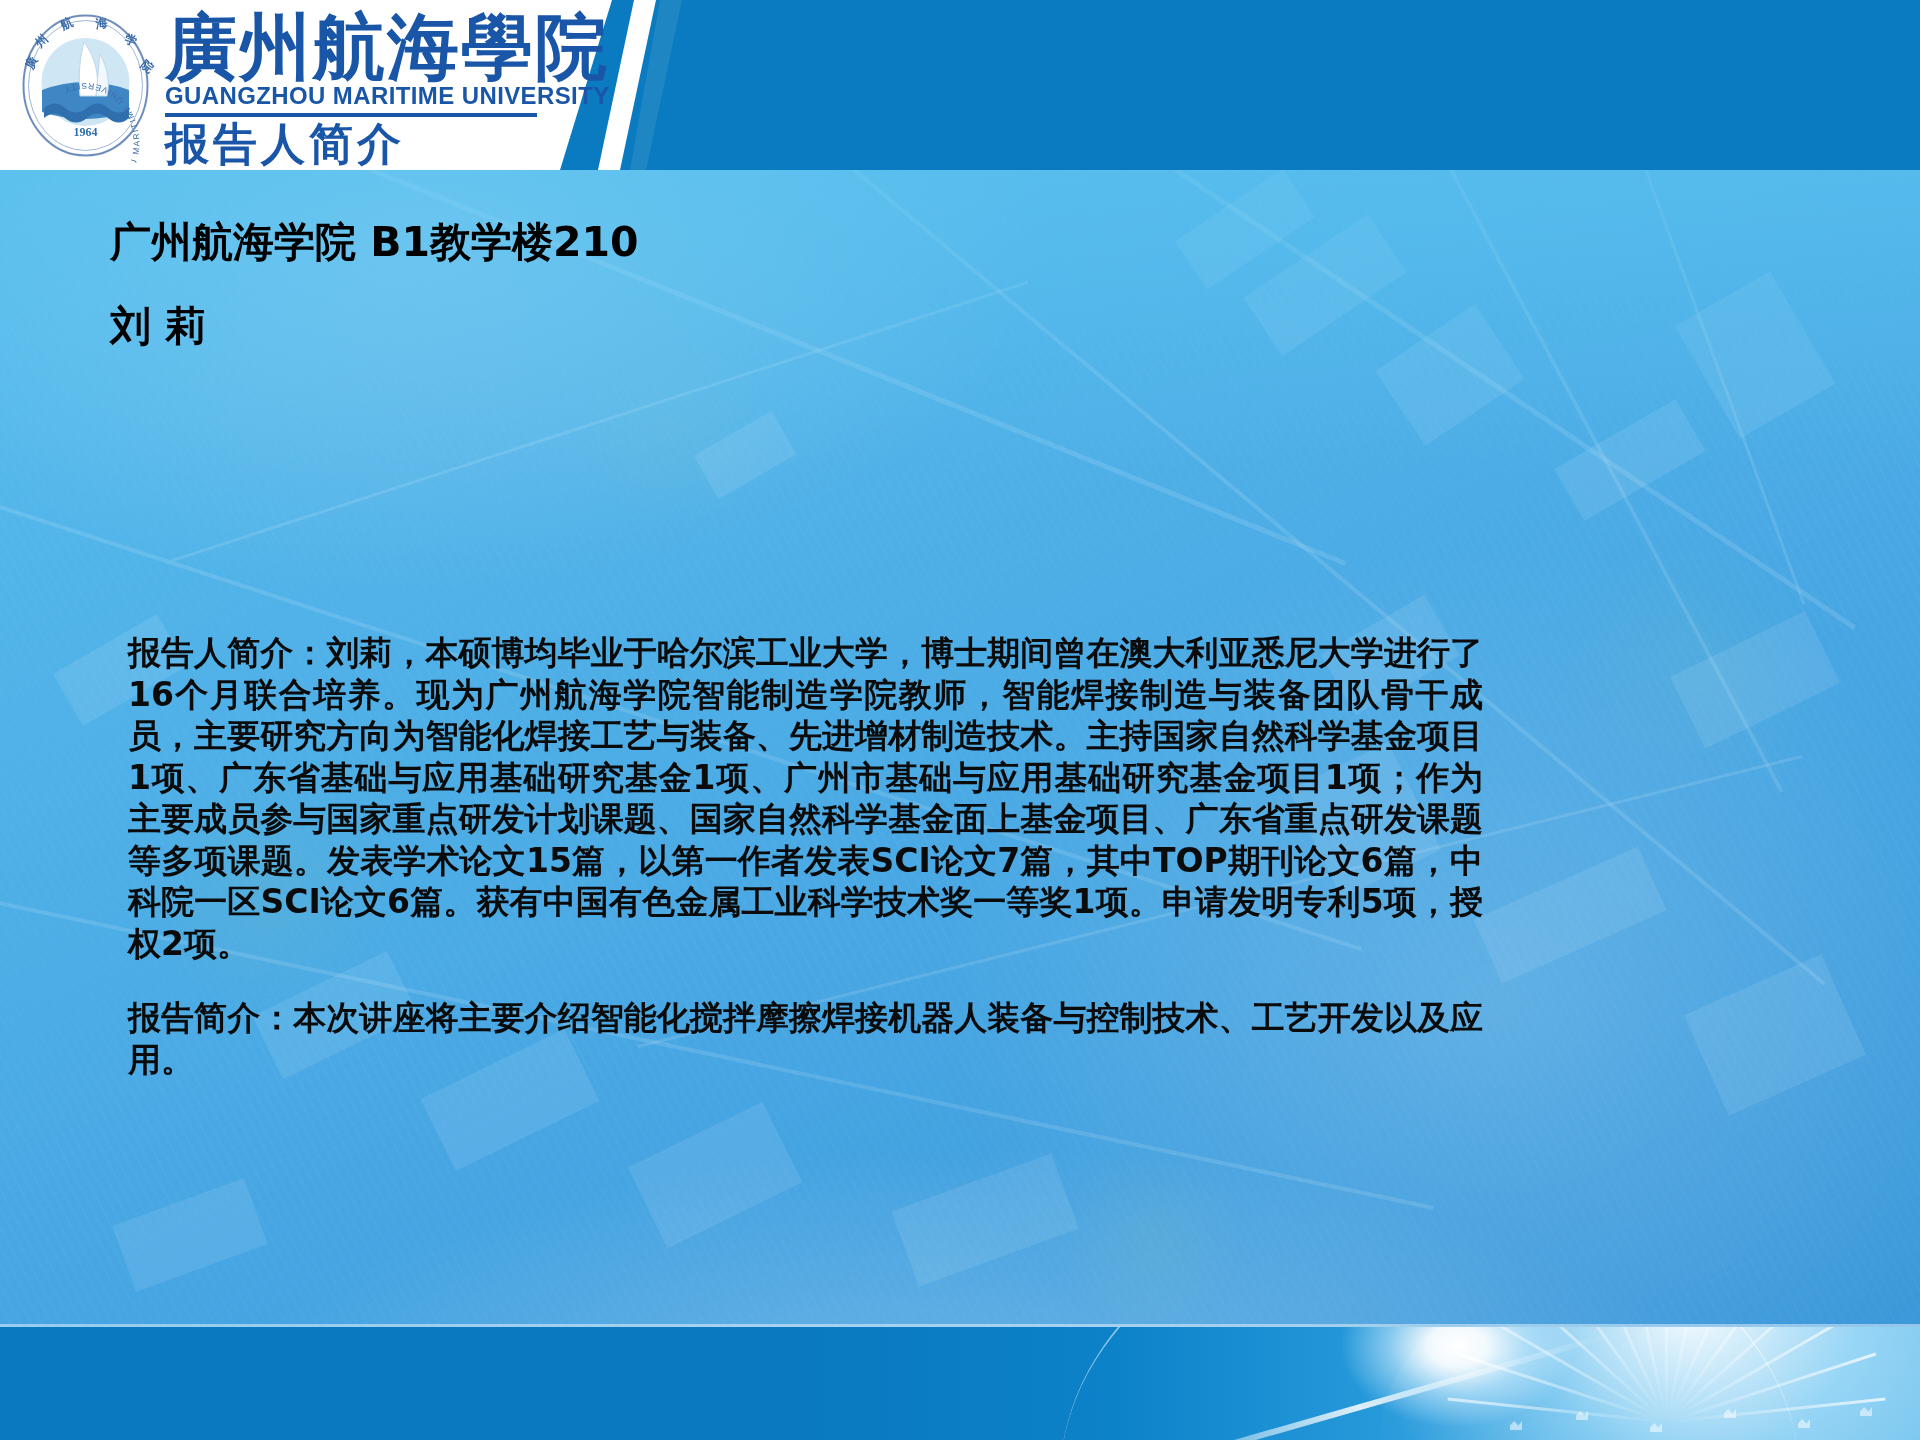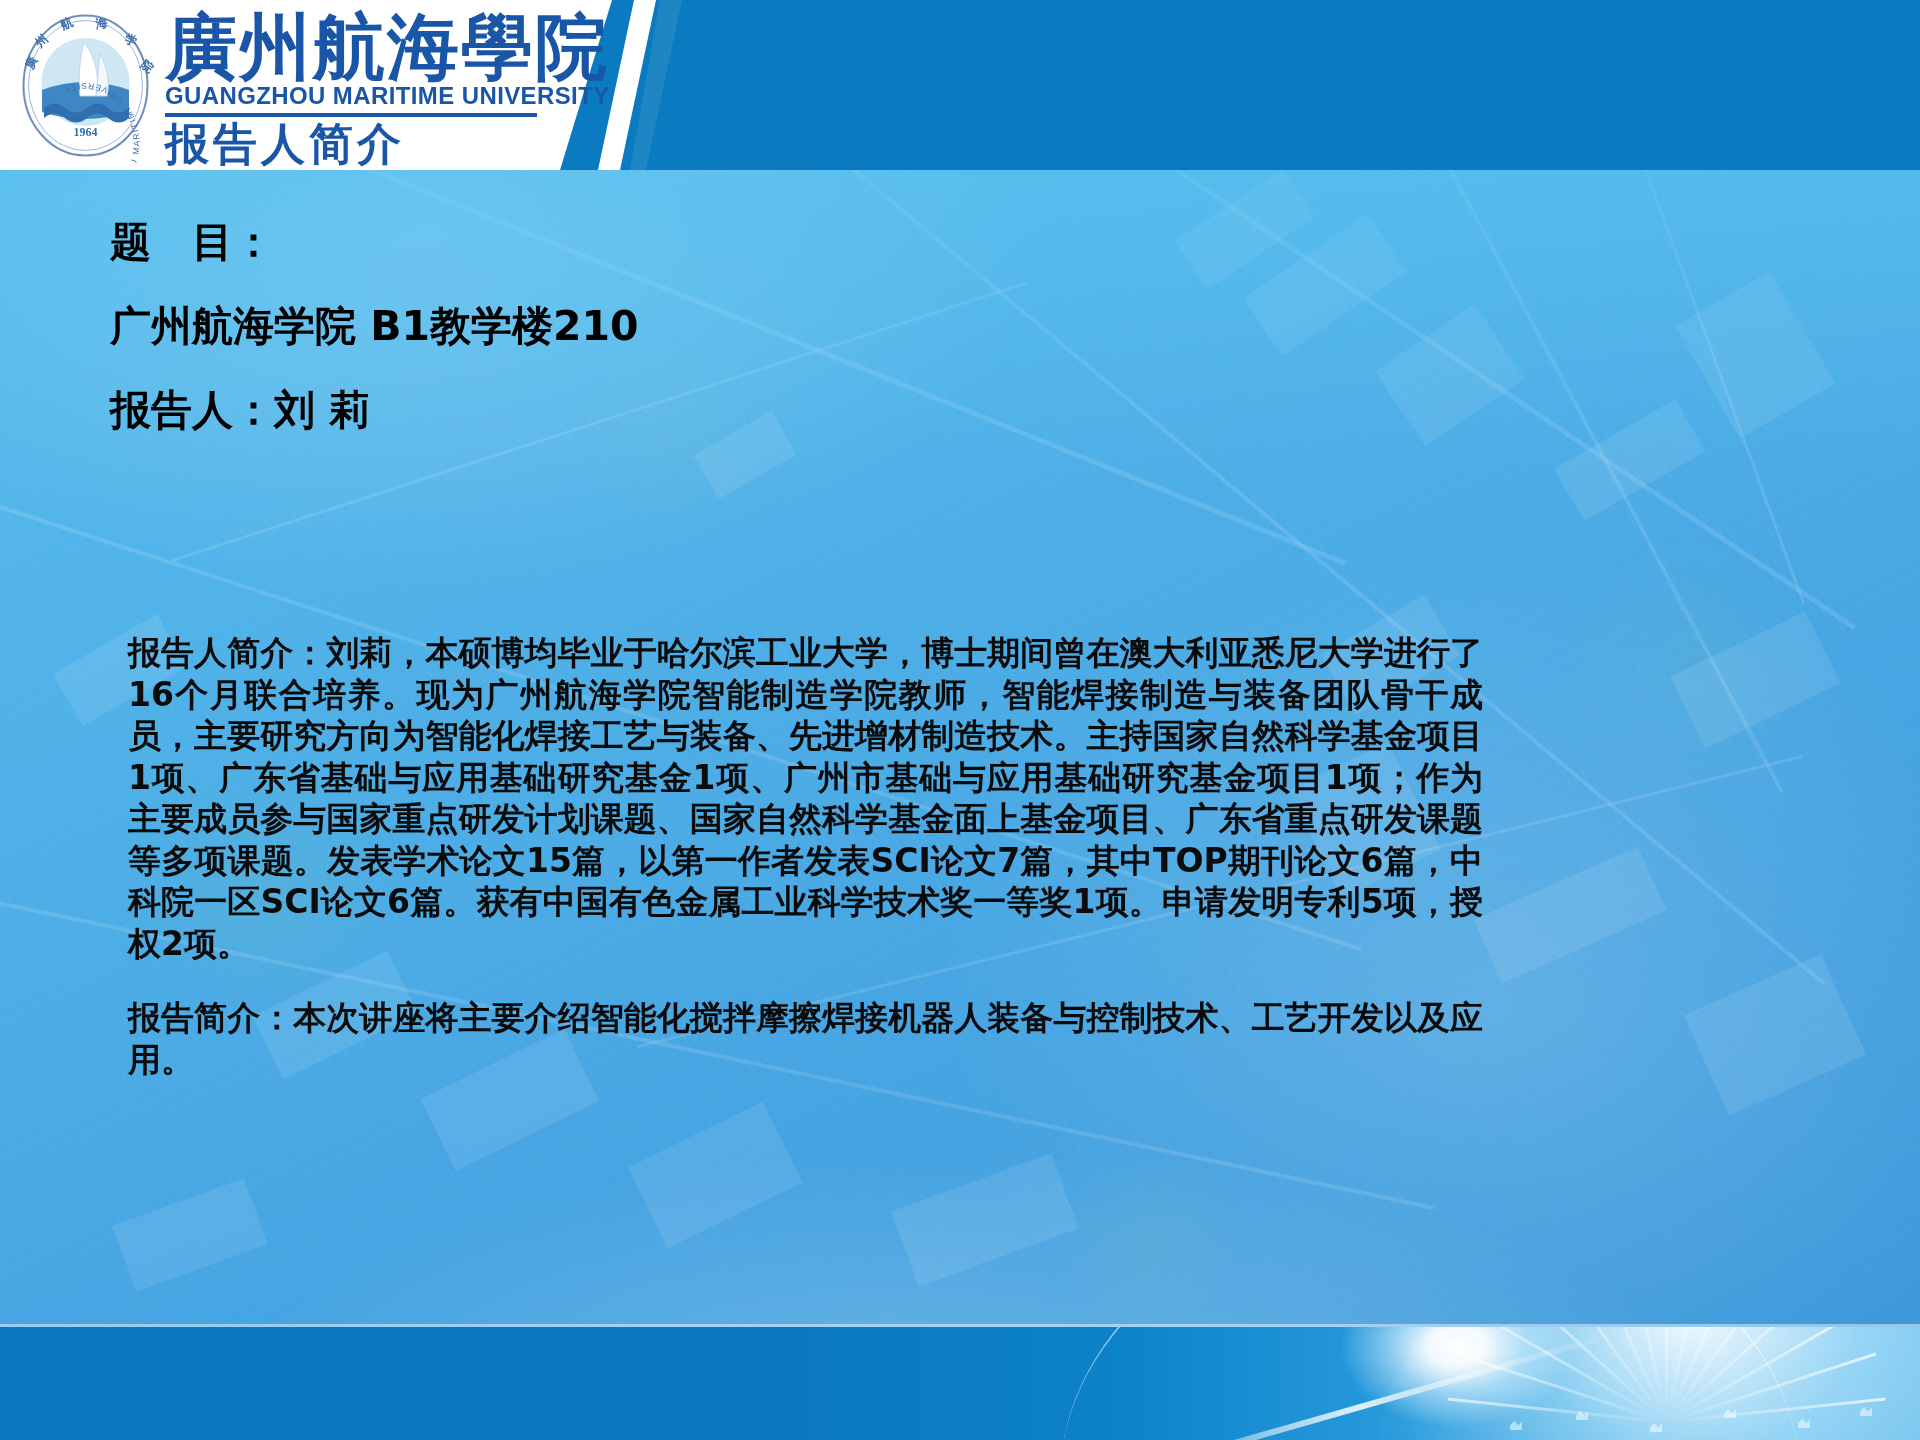--- a/index.html
+++ b/index.html
@@ -233,27 +233,25 @@
     <div class="brand-cn">廣州航海學院</div>
     <div class="brand-en">GUANGZHOU MARITIME UNIVERSITY</div>
     <div class="brand-rule"></div>
     <div class="brand-sub">报告人简介</div>
   </div>
 
   <div class="content">
 
     <div class="info-list">
       <div class="info-row">
-        <span class="info-label">题　目：</span>
       </div>
       <div class="info-row">
         <span class="info-value">广州航海学院  B1教学楼210</span>
       </div>
       <div class="info-row">
-        <span class="info-label">报告人：</span>
         <span class="info-value">刘 莉</span>
       </div>
     </div>
 
     <div class="para" id="bio"><span class="lead">报告人简介：</span><span>刘莉，本硕博均毕业于哈尔滨工业大学，博士期间曾在澳大利亚悉尼大学进行了16个月联合培养。现为广州航海学院智能制造学院教师，智能焊接制造与装备团队骨干成员，主要研究方向为智能化焊接工艺与装备、先进增材制造技术。主持国家自然科学基金项目1项、广东省基础与应用基础研究基金1项、广州市基础与应用基础研究基金项目1项；作为主要成员参与国家重点研发计划课题、国家自然科学基金面上基金项目、广东省重点研发课题等多项课题。发表学术论文15篇，以第一作者发表SCI论文7篇，其中TOP期刊论文6篇，中科院一区SCI论文6篇。获有中国有色金属工业科学技术奖一等奖1项。申请发明专利5项，授权2项。</span></div>
 
     <div class="para" id="abstract"><span class="lead">报告简介：</span><span>本次讲座将主要介绍智能化搅拌摩擦焊接机器人装备与控制技术、工艺开发以及应用。</span></div>
 
   </div>
 

